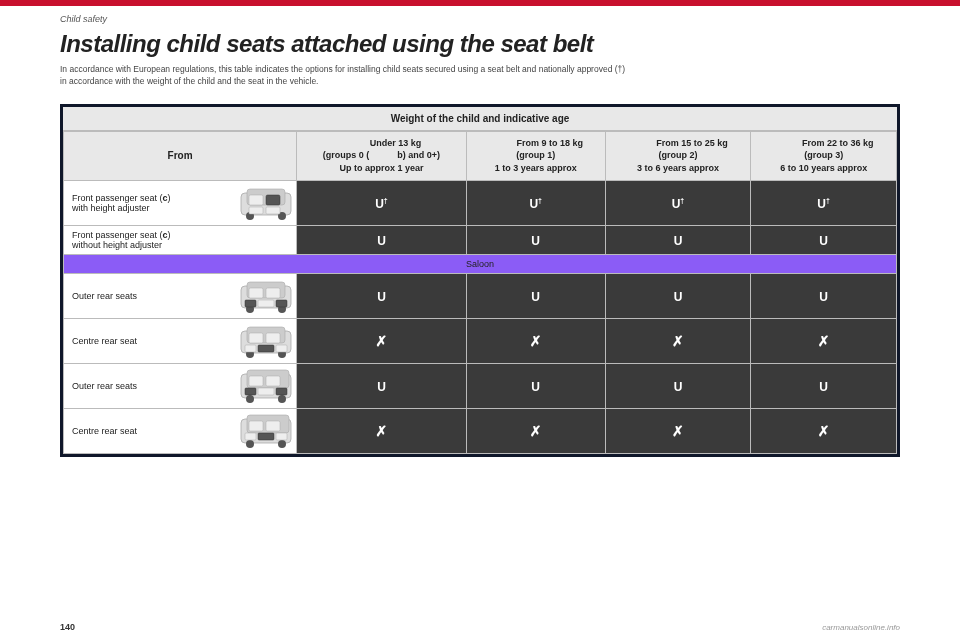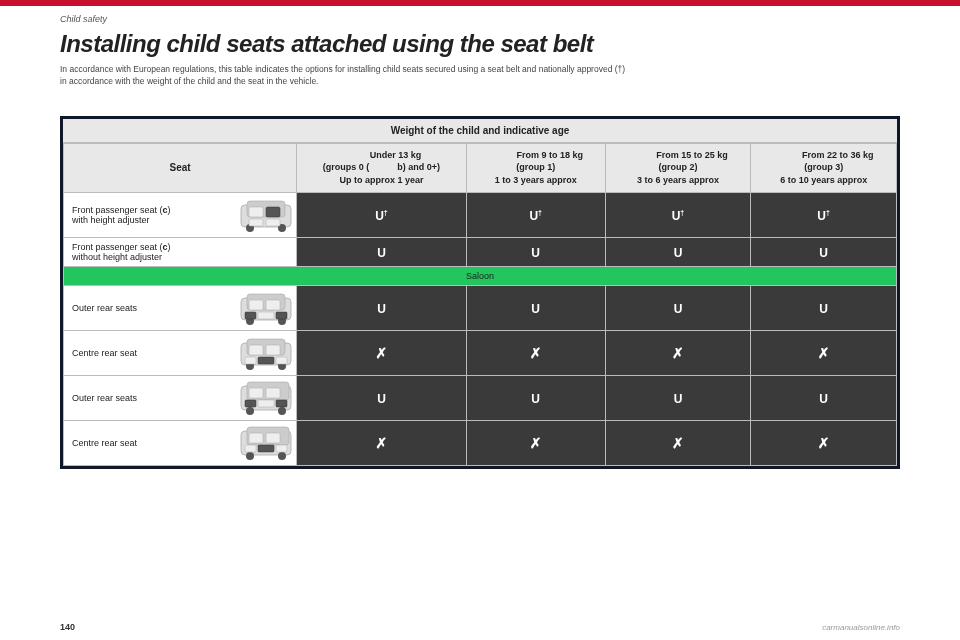--- a/index.html
+++ b/index.html
@@ -12,21 +12,21 @@
       color: #222;
     }
 
     .top-bar {
       background: #c8102e;
       height: 6px;
       width: 100%;
     }
 
     .header-section {
-      padding: 8px 60px 16px 60px;
+      padding: 8px 60px 4px 60px;
     }
 
     .child-safety-label {
       font-size: 9px;
       color: #555;
       font-style: italic;
       margin-bottom: 6px;
     }
 
     .main-title {
@@ -95,21 +95,21 @@
       font-size: 10px;
     }
 
     .dark-cell {
       background: #3a3a3a;
       color: #fff;
       font-size: 14px;
     }
 
     .section-row td {
-      background: #22c55e;
+      background: #8b5cf6;
       text-align: center;
       font-size: 9px;
       font-weight: normal;
       padding: 4px;
     }
 
     .seat-cell-wrapper {
       display: flex;
       align-items: center;
     }
@@ -168,21 +168,21 @@
       <span>In accordance with European regulations, this table indicates the options for installing child seats secured using a seat belt and nationally approved (†)</span><br>
       <span>in accordance with the weight of the child and the seat in the vehicle.</span>
     </div>
   </div>
 
   <div class="table-container">
     <div class="table-header-row">Weight of the child and indicative age</div>
     <table>
       <thead>
         <tr>
-          <th class="col-header seat-header">Seat</th>
+          <th class="col-header seat-header">From</th>
           <th class="col-header">
             <span class="bold-text">Under 13 kg</span><br>
             (groups 0 (<span class="bold-text">b</span>) and 0+)<br>
             Up to approx 1 year
           </th>
           <th class="col-header">
             <span class="bold-text">From 9 to 18 kg</span><br>
             (group 1)<br>
             1 to 3 years approx
           </th>

